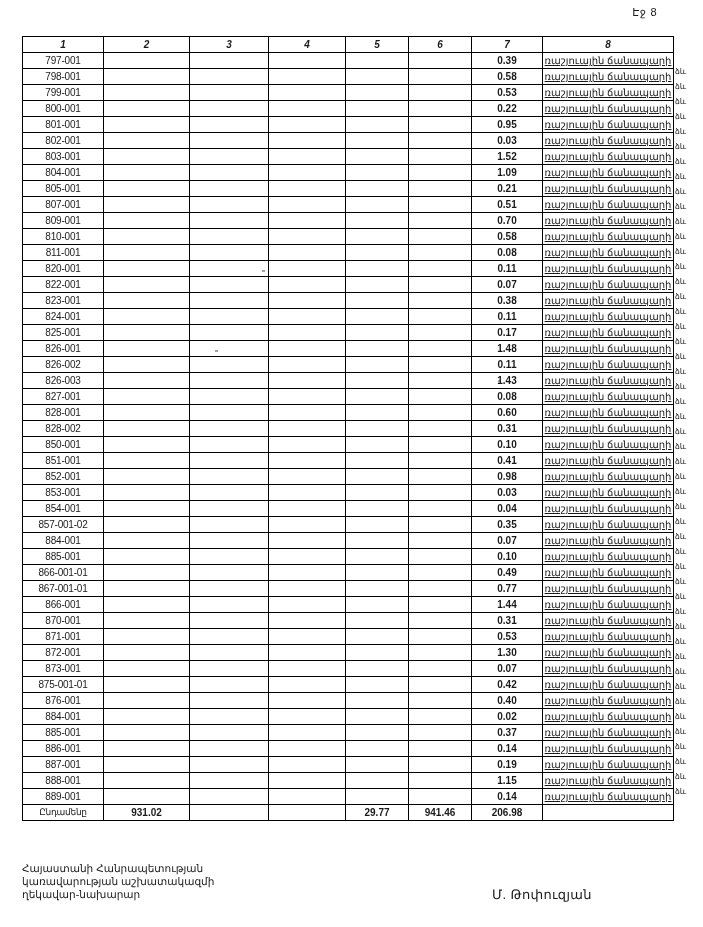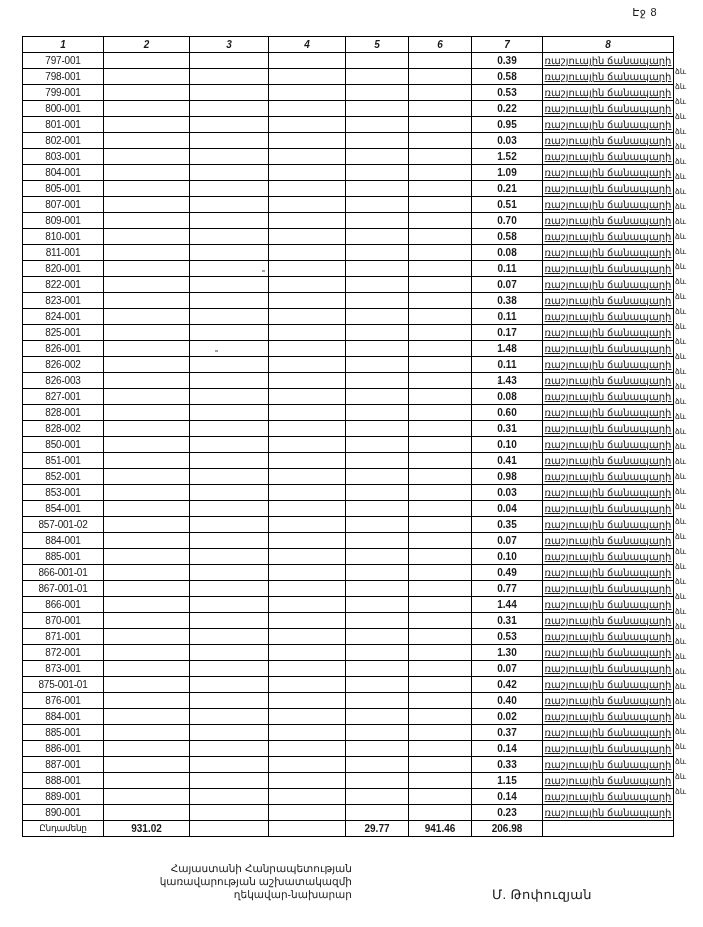--- a/index.html
+++ b/index.html
@@ -110,21 +110,20 @@
     left: 22px;
     top: 862px;
     width: 650px;
     font-family: "Liberation Sans", sans-serif;
     font-size: 10.5px;
     line-height: 13px;
   }
   .footer .left {
     float: left;
     width: 330px;
-    text-align: right;
   }
   .footer .right {
     float: right;
     width: 180px;
     text-align: left;
     padding-top: 26px;
     padding-left: 40px;
     font-size: 13px;
     letter-spacing: 0.3px;
   }
@@ -600,51 +599,41 @@
           <td class="c7 num-cell">0.14</td>
           <td class="c8 desc-cell">ռաշյուային ճանապարի</td>
         </tr>
         <tr>
           <td class="c1 code-cell">887-001</td>
           <td class="c2"></td>
           <td class="c3"></td>
           <td class="c4"></td>
           <td class="c5"></td>
           <td class="c6"></td>
-          <td class="c7 num-cell">0.33</td>
+          <td class="c7 num-cell">0.19</td>
           <td class="c8 desc-cell">ռաշյուային ճանապարի</td>
         </tr>
         <tr>
           <td class="c1 code-cell">888-001</td>
           <td class="c2"></td>
           <td class="c3"></td>
           <td class="c4"></td>
           <td class="c5"></td>
           <td class="c6"></td>
           <td class="c7 num-cell">1.15</td>
           <td class="c8 desc-cell">ռաշյուային ճանապարի</td>
         </tr>
         <tr>
           <td class="c1 code-cell">889-001</td>
           <td class="c2"></td>
           <td class="c3"></td>
           <td class="c4"></td>
           <td class="c5"></td>
           <td class="c6"></td>
           <td class="c7 num-cell">0.14</td>
-          <td class="c8 desc-cell">ռաշյուային ճանապարի</td>
-        </tr>
-        <tr>
-          <td class="c1 code-cell">890-001</td>
-          <td class="c2"></td>
-          <td class="c3"></td>
-          <td class="c4"></td>
-          <td class="c5"></td>
-          <td class="c6"></td>
-          <td class="c7 num-cell">0.23</td>
           <td class="c8 desc-cell">ռաշյուային ճանապարի</td>
         </tr>
         <tr class="total-row">
           <td class="c1 code-cell">Ընդամենը</td>
           <td class="c2 num-cell">931.02</td>
           <td class="c3"></td>
           <td class="c4"></td>
           <td class="c5 num-cell">29.77</td>
           <td class="c6 num-cell">941.46</td>
           <td class="c7 num-cell">206.98</td>

